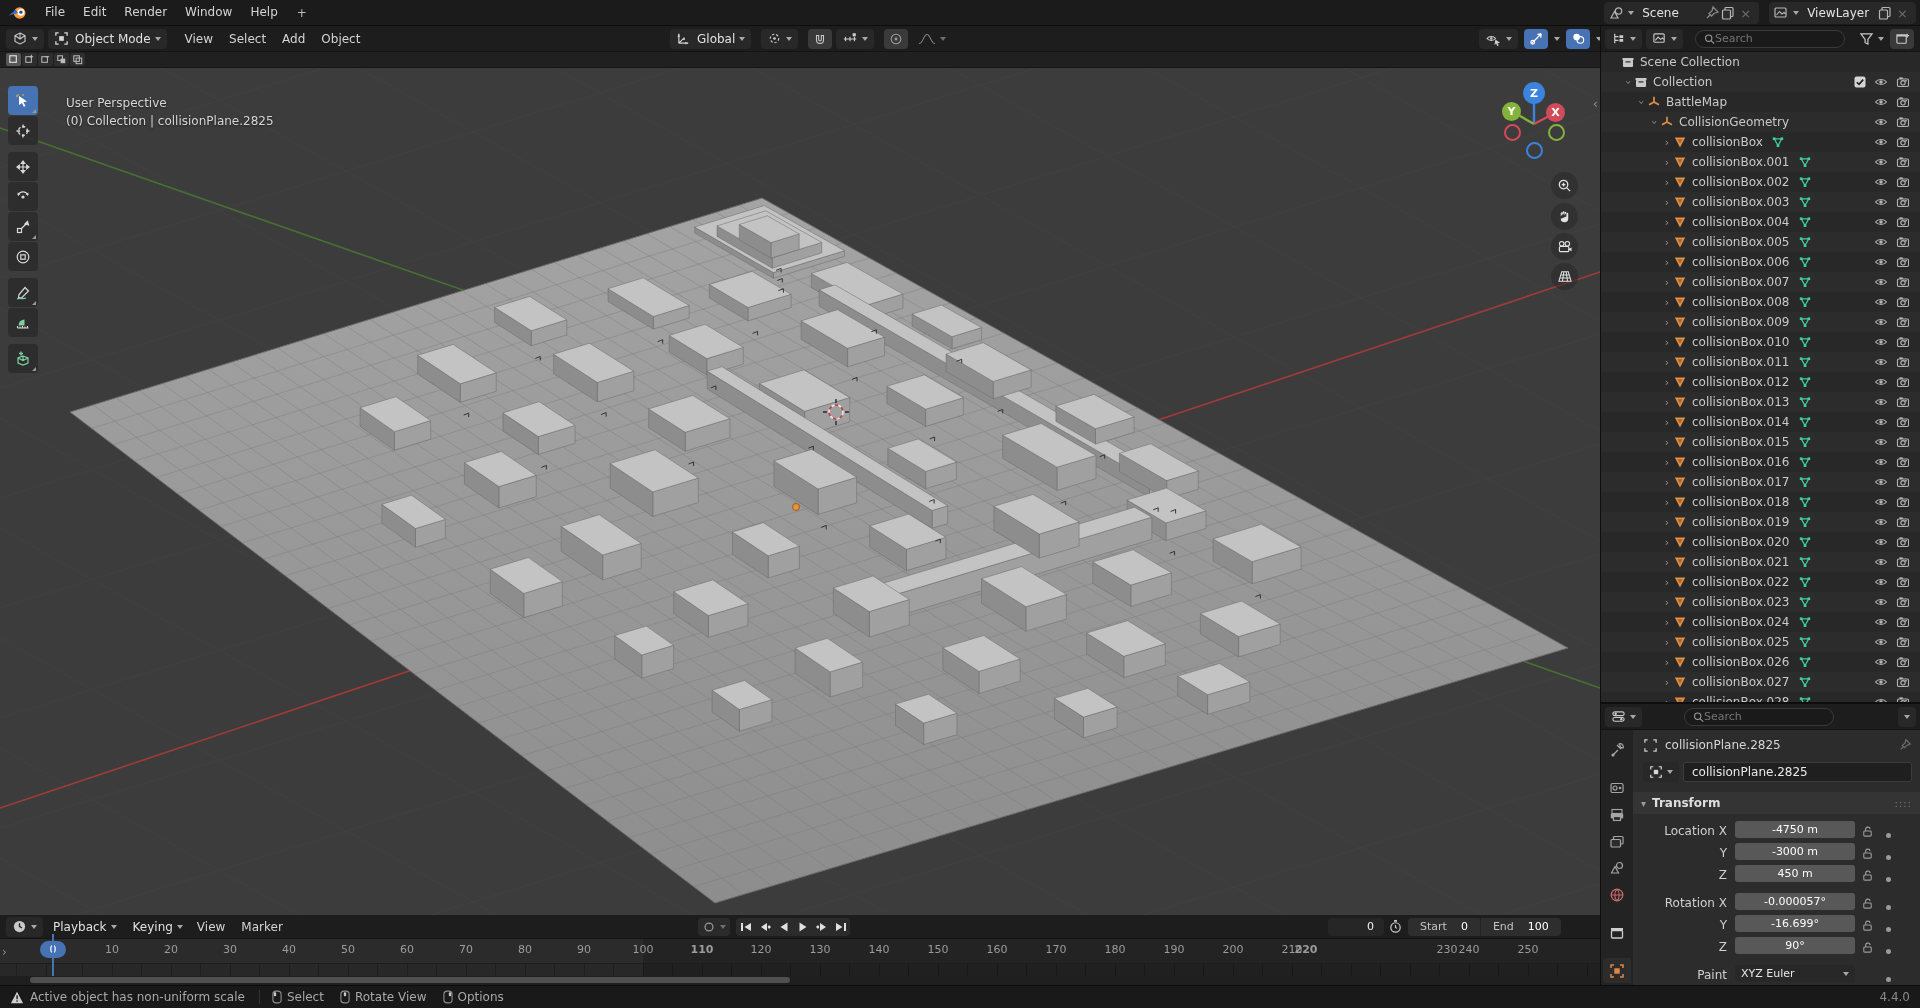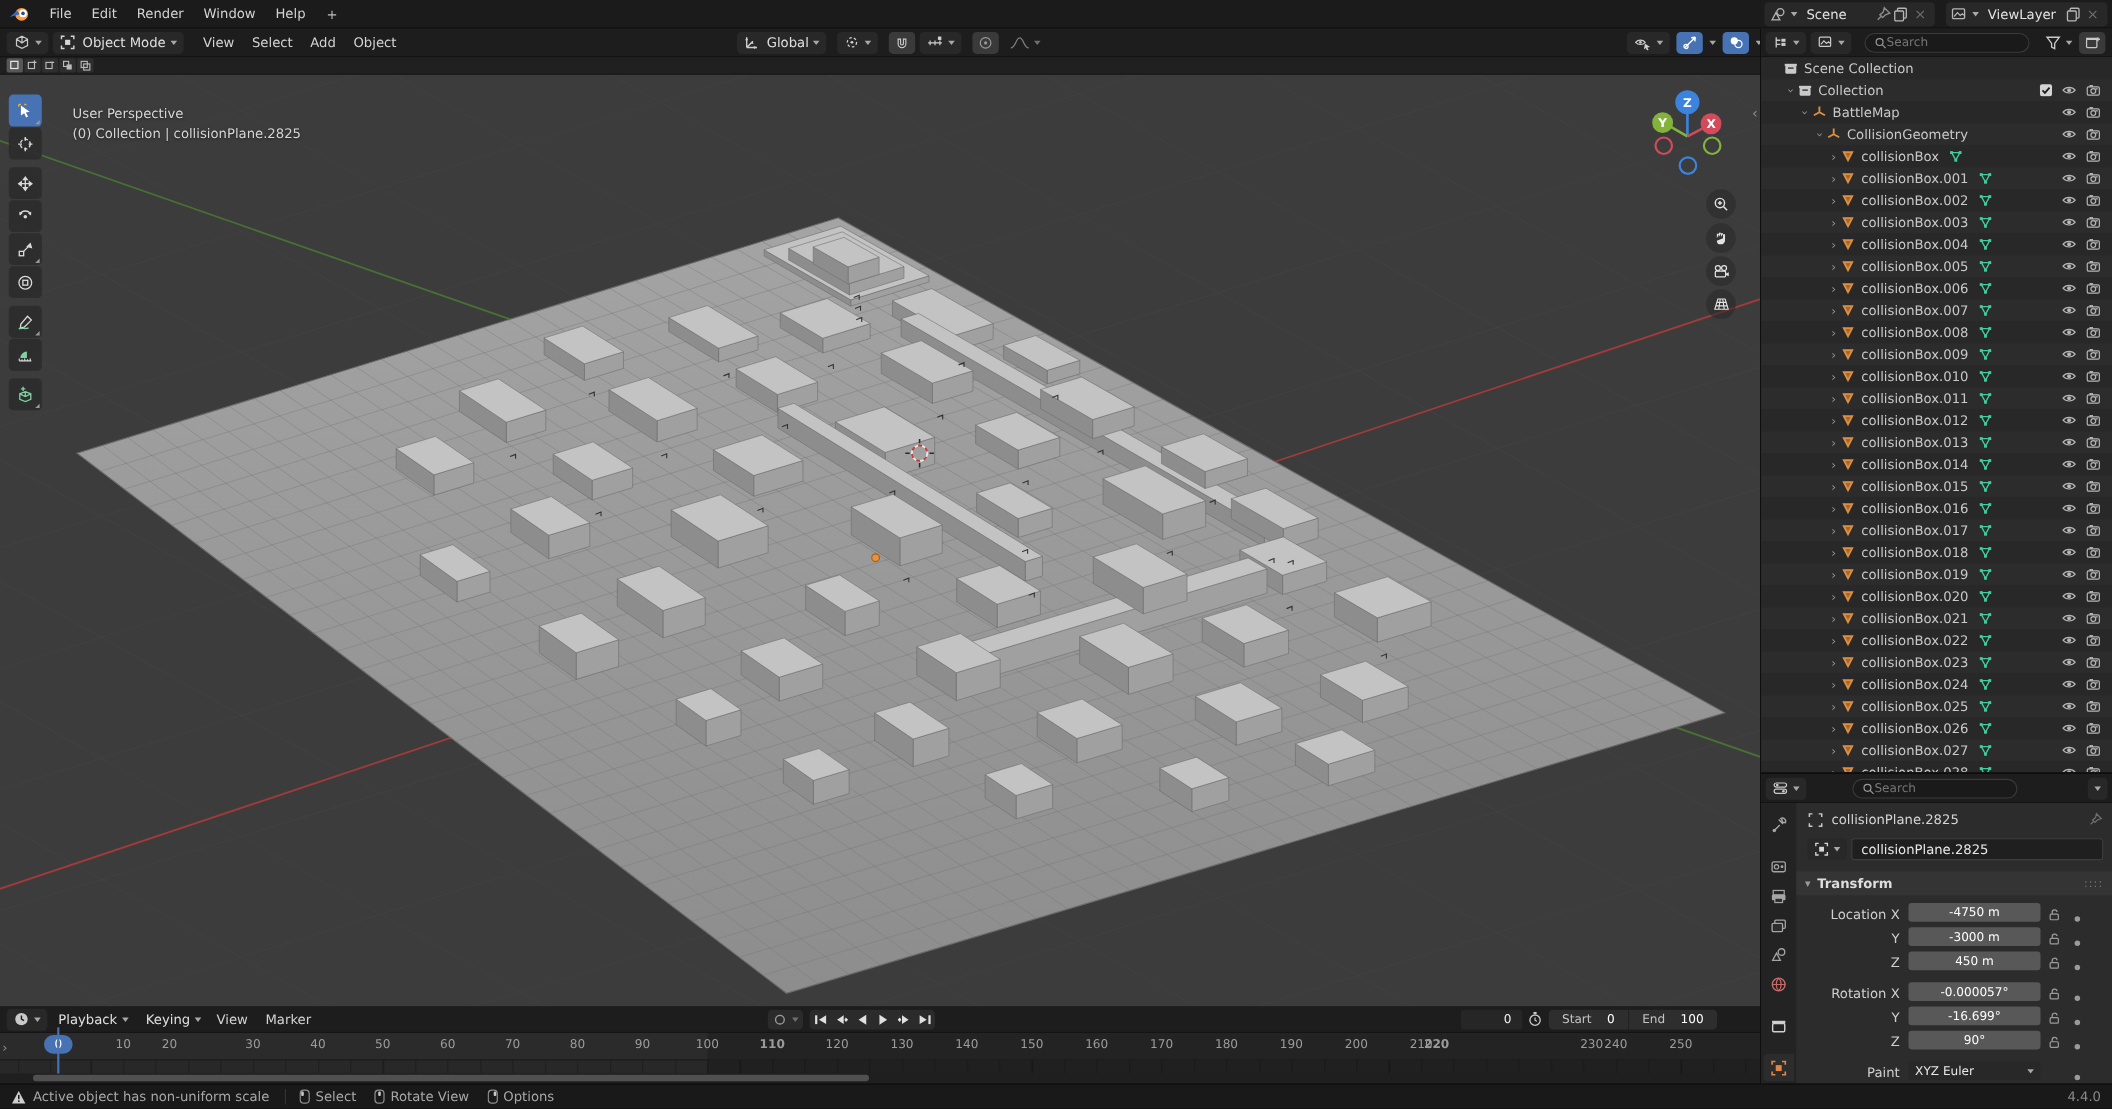--- a/index.html
+++ b/index.html
@@ -854,21 +854,21 @@
             <span class="lab">End</span>
               <span class="val">100</span>
           </div>
         </div>
       </div>
       <div class="tl-ruler" id="ruler">
         <span class="tl-expand">›</span>
         <div class="range-dim"></div>
         <div class="playhead-pill">0</div>
       <span class="tick" style="left: 112px;">10</span>
-          <span class="tick" style="left: 154px;">20</span>
+          <span class="tick" style="left: 171px;">20</span>
           <span class="tick" style="left: 230px;">30</span>
           <span class="tick" style="left: 289px;">40</span>
           <span class="tick" style="left: 348px;">50</span>
           <span class="tick" style="left: 407px;">60</span>
           <span class="tick" style="left: 466px;">70</span>
           <span class="tick" style="left: 525px;">80</span>
           <span class="tick" style="left: 584px;">90</span>
           <span class="tick" style="left: 643px;">100</span>
           <span class="tick" style="left: 702px; font-weight: bold;">110</span>
           <span class="tick" style="left: 761px;">120</span>

